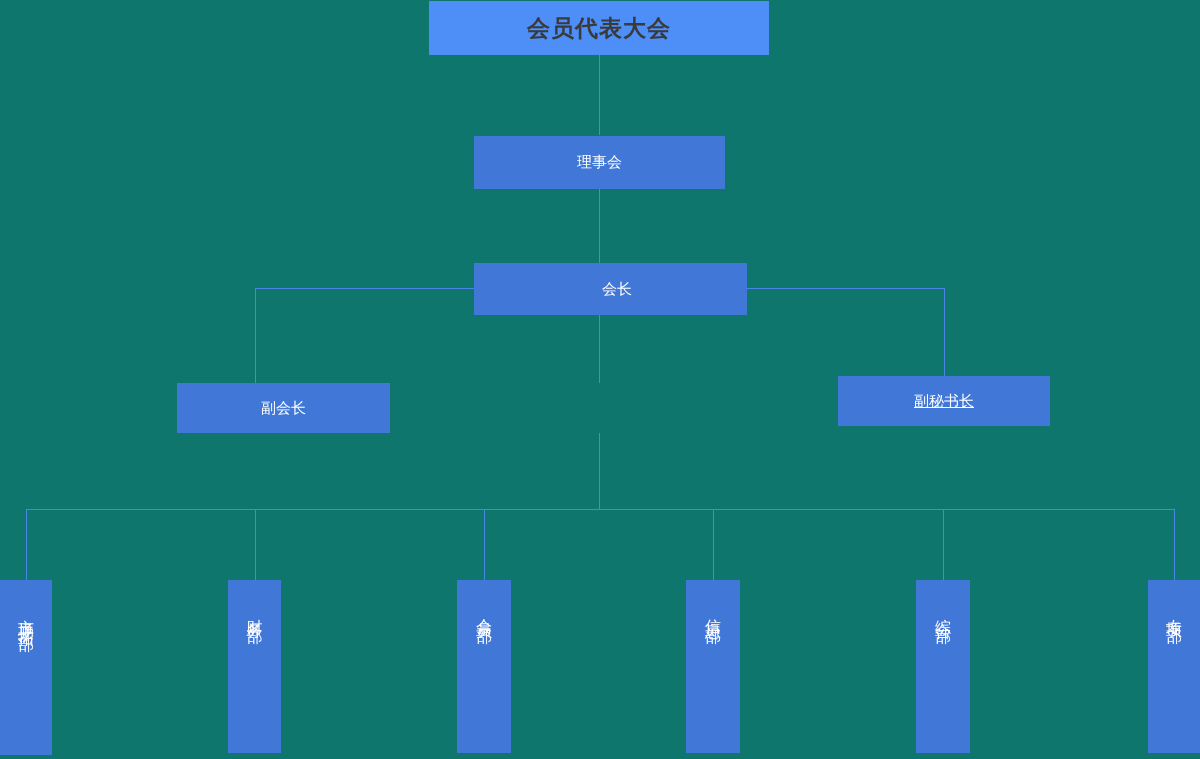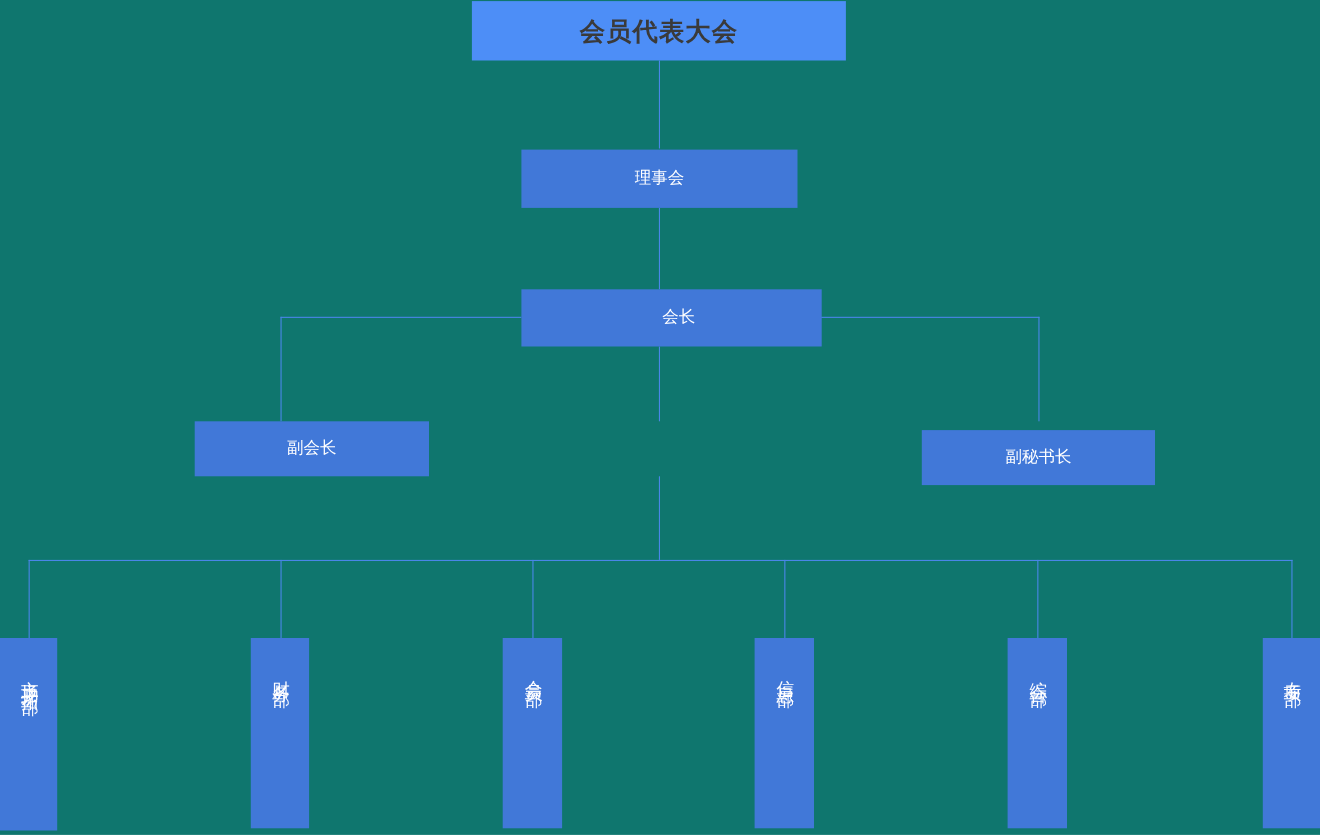--- a/index.html
+++ b/index.html
@@ -94,21 +94,21 @@
 
   <div class="node level-root" style="left:429px; top:1px; width:340px; height:54px;">会员代表大会</div>
 
   <div class="node level-std" style="left:474px; top:136px; width:251px; height:53px;font-family:Liberation Serif, serif;">理事会</div>
 
   <div class="node level-std" style="left:474px; top:263px; width:273px; height:52px;padding-left:13px;">会长</div>
 
   <div class="node level-std" style="left:148px; top:383px; width:213px; height:50px;margin-left:29px;">副会长</div>
 
 
-  <div class="node level-std" style="left:838px; top:391px; width:212px; height:50px;">副秘书长</div>
+  <div class="node level-std" style="left:838px; top:376px; width:212px; height:50px;text-decoration:underline;">副秘书长</div>
 
   <div class="node level-dept" style="left:0px; top:580px; width:52px; height:175px;">
     <span class="vtext">市场开拓部</span>
   </div>
 
   <div class="node level-dept" style="left:228px; top:580px; width:53px; height:173px;">
     <span class="vtext">财务部</span>
   </div>
 
   <div class="node level-dept" style="left:457px; top:580px; width:54px; height:173px;">

